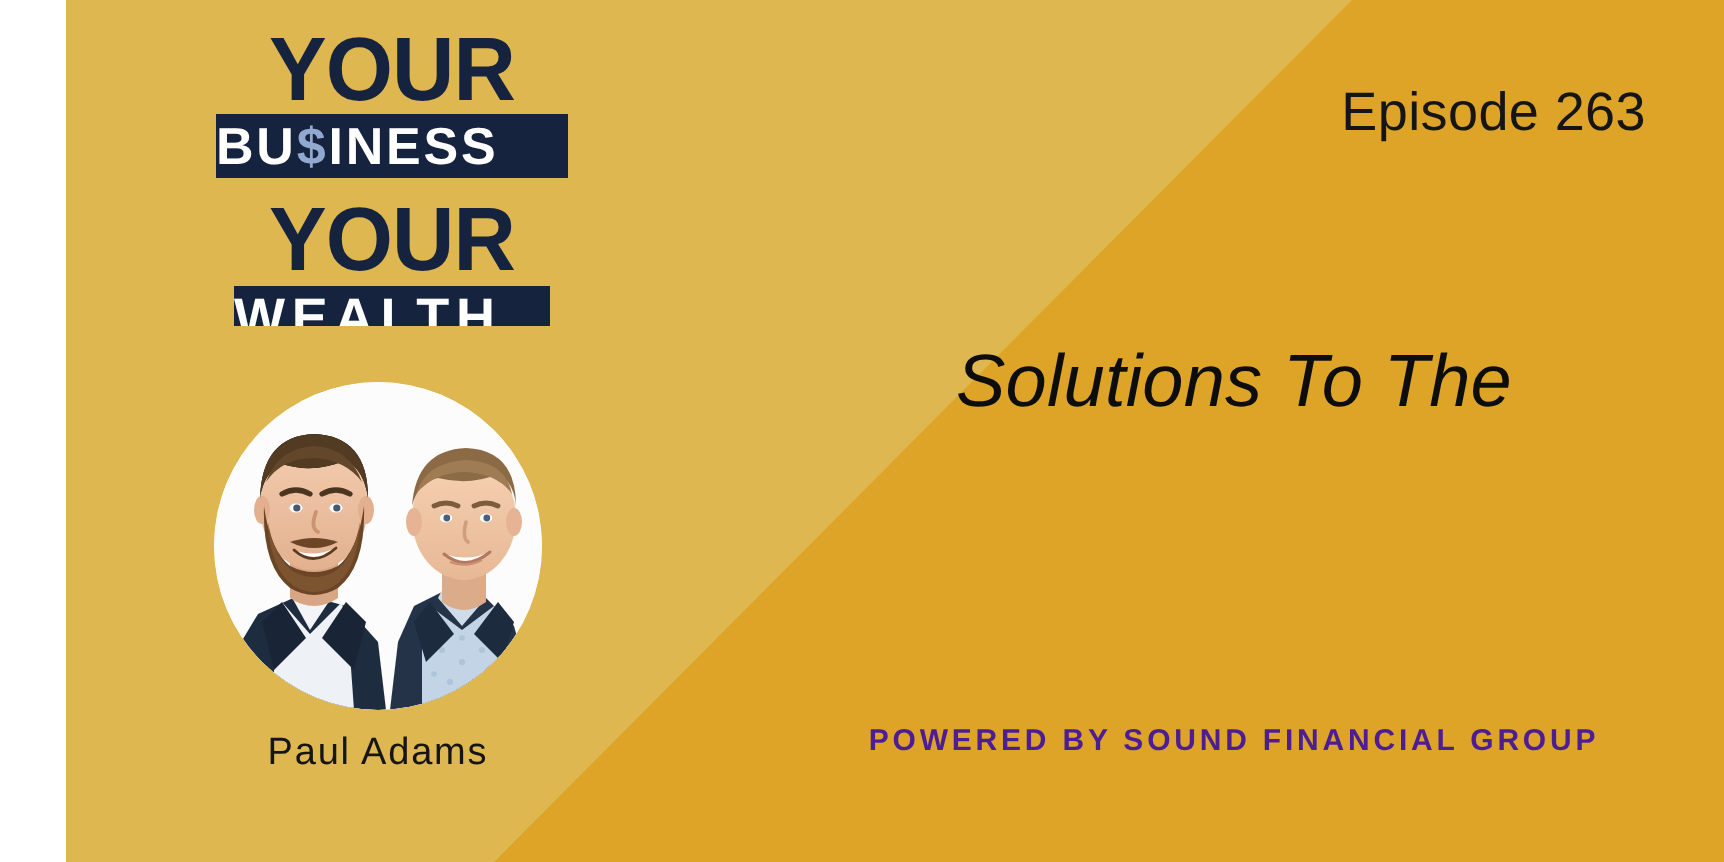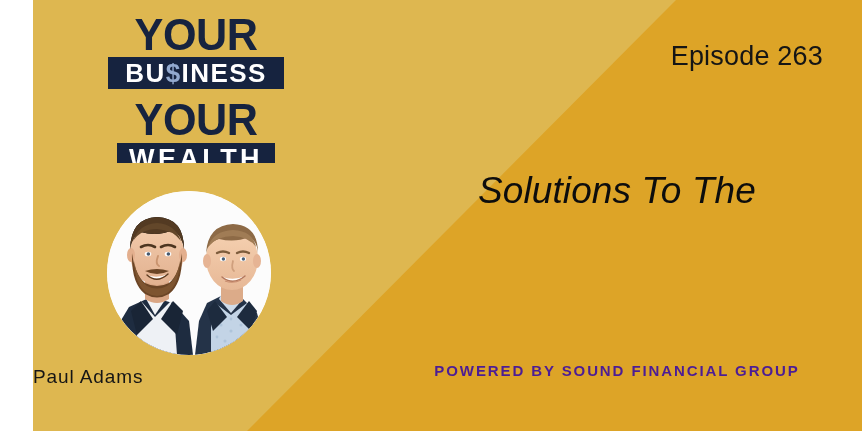--- a/index.html
+++ b/index.html
@@ -44,21 +44,21 @@
     letter-spacing: -0.5px;
     color: #16233F;
     text-align: center;
     font-stretch: condensed;
     transform: scaleX(0.96);
   }
   .logo-bar {
     background: #16233F;
     color: #ffffff;
     font-weight: 700;
-    text-align: center;
+    text-align: left;
     letter-spacing: 1.2px;
     white-space: nowrap;
     overflow: hidden;
   }
   .logo-bar-business {
     font-size: 26px;
     line-height: 32px;
     height: 32px;
     width: 176px;
     margin-top: 2px;
@@ -89,20 +89,21 @@
     background: #fdfdfd;
   }
   .photo svg { display: block; }
 
   
   .hosts {
     position: absolute;
     left: 0px;
     top: 365px;
     width: 312px;
+    text-align: center;
     color: #151515;
     font-size: 19px;
     line-height: 23px;
     letter-spacing: 0.9px;
   }
 
   
   .episode {
     position: absolute;
     right: 72px;

